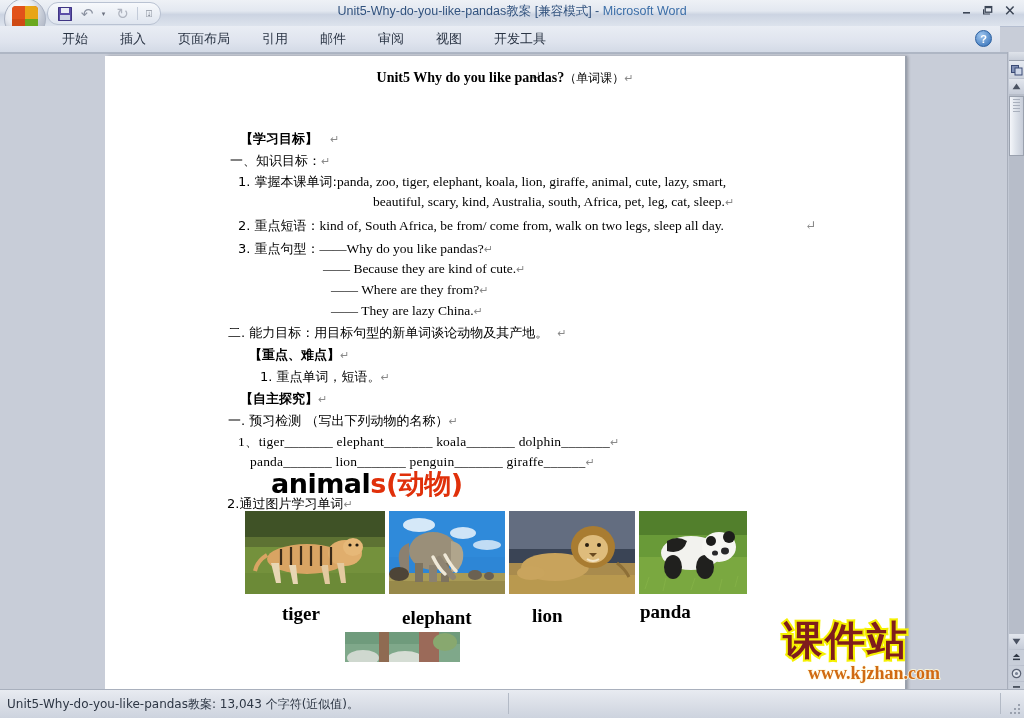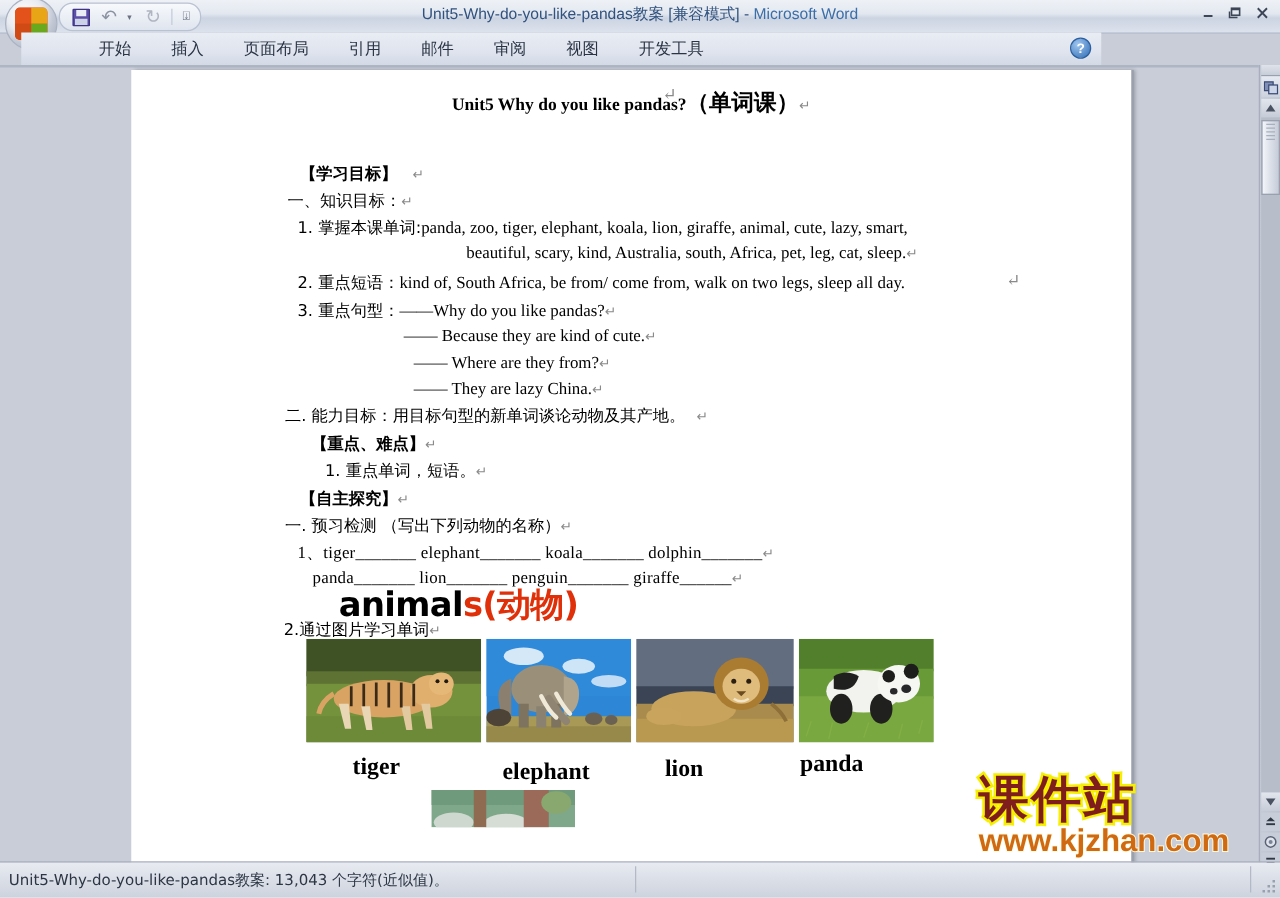--- a/index.html
+++ b/index.html
@@ -50,21 +50,21 @@
     font-size:12.5px;color:#31527e;white-space:nowrap;
   }
   .title-text .appname{color:#3b6ea8;}
   .wincontrols{position:absolute;right:4px;top:2px;display:flex;gap:2px;align-items:center;}
   .wc{width:20px;height:17px;display:flex;align-items:center;justify-content:center;
     color:#3c4656;font-size:13px;line-height:1;}
   .wc svg{display:block;}
 
   
   .ribbon{
-    position:absolute;left:17px;top:26px;width:864px;height:26px;
+    position:absolute;left:0;top:26px;width:1000px;height:26px;
     background:linear-gradient(to bottom,#e9edf4 0%,#dfe4ee 60%,#d3dae6 100%);
     border-bottom:1px solid #a9b3c6;
   }
   .tabs{position:absolute;left:46px;top:0;display:flex;height:26px;align-items:center;}
   .tab{padding:0 16px;font-size:13px;color:#2a3444;height:26px;line-height:26px;white-space:nowrap;}
   .helpbtn{position:absolute;right:8px;top:4px;width:17px;height:17px;border-radius:50%;
     background:radial-gradient(circle at 35% 30%,#9fc6ef,#2f6cb5);
     color:#fff;font-size:11px;font-weight:bold;display:flex;align-items:center;justify-content:center;
     border:1px solid #2a5e9e;box-sizing:border-box;}
 
@@ -86,21 +86,21 @@
   .pil{color:#8a8a8a;font-size:11px;font-family:"Liberation Sans",sans-serif;}
 
   .ln{position:absolute;white-space:nowrap;font-family:"Liberation Serif","DejaVu Serif",serif;font-size:13.5px;}
   .cn{font-family:"DejaVu Sans","Liberation Sans",sans-serif;font-size:13px;}
   .b{font-weight:bold;margin-left:12px;}
 
   .doc-title{
     position:absolute;left:0;top:14px;width:800px;text-align:center;
     font-family:"Liberation Serif","DejaVu Serif",serif;font-weight:bold;font-size:14px;white-space:nowrap;
   }
-  .doc-title .cnb{font-family:"DejaVu Sans","Liberation Sans",sans-serif;font-weight:bold;font-size:18px;text-align:right;}
+  .doc-title .cnb{font-family:"DejaVu Sans","Liberation Sans",sans-serif;font-weight:normal;font-size:12px;text-align:right;}
 
   
   .animals-head{
     position:absolute;left:166px;top:410px;
     font-family:"DejaVu Sans","Liberation Sans",sans-serif;
     font-weight:bold;font-size:27px;letter-spacing:-0.5px;white-space:nowrap;
   }
   .animals-head .red{color:#e0300a;}
 
   
@@ -134,23 +134,23 @@
   .sb-track{position:absolute;left:1px;width:15px;background:#b7bdc9;}
 
   
   .watermark{position:absolute;left:783px;top:618px;width:241px;height:72px;}
   .wm-cn{
     font-family:"DejaVu Sans","Liberation Sans",sans-serif;font-weight:bold;
     font-size:40px;color:#7f1d1d;letter-spacing:2px;line-height:44px;
     -webkit-text-stroke:4px #f5f000;paint-order:stroke fill;white-space:nowrap;
   }
   .wm-url{
-    font-family:Liberation Sans, sans-serif;font-weight:bold;
-    font-size:25px;color:#d06a12;line-height:26px;margin-top:-2px;white-space:nowrap;
-    -webkit-text-stroke:1.5px #fffbe0;paint-order:stroke fill;
+    font-family:Liberation Serif, serif;font-weight:bold;
+    font-size:18px;color:#d06a12;line-height:26px;margin-top:-2px;white-space:nowrap;
+    -webkit-text-stroke:1.5px #fffbe0;paint-order:stroke fill;margin-left:25px;
   }
 
   
   .statusbar{
     position:absolute;left:0;bottom:0;width:1024px;height:28px;
     background:linear-gradient(to bottom,#e8ebf1 0%,#dde1e9 40%,#cdd3de 100%);
     border-top:1px solid #a9b0bd;
   }
   .status-text{
     position:absolute;left:7px;top:6px;font-size:12px;color:#2d3644;white-space:nowrap;

